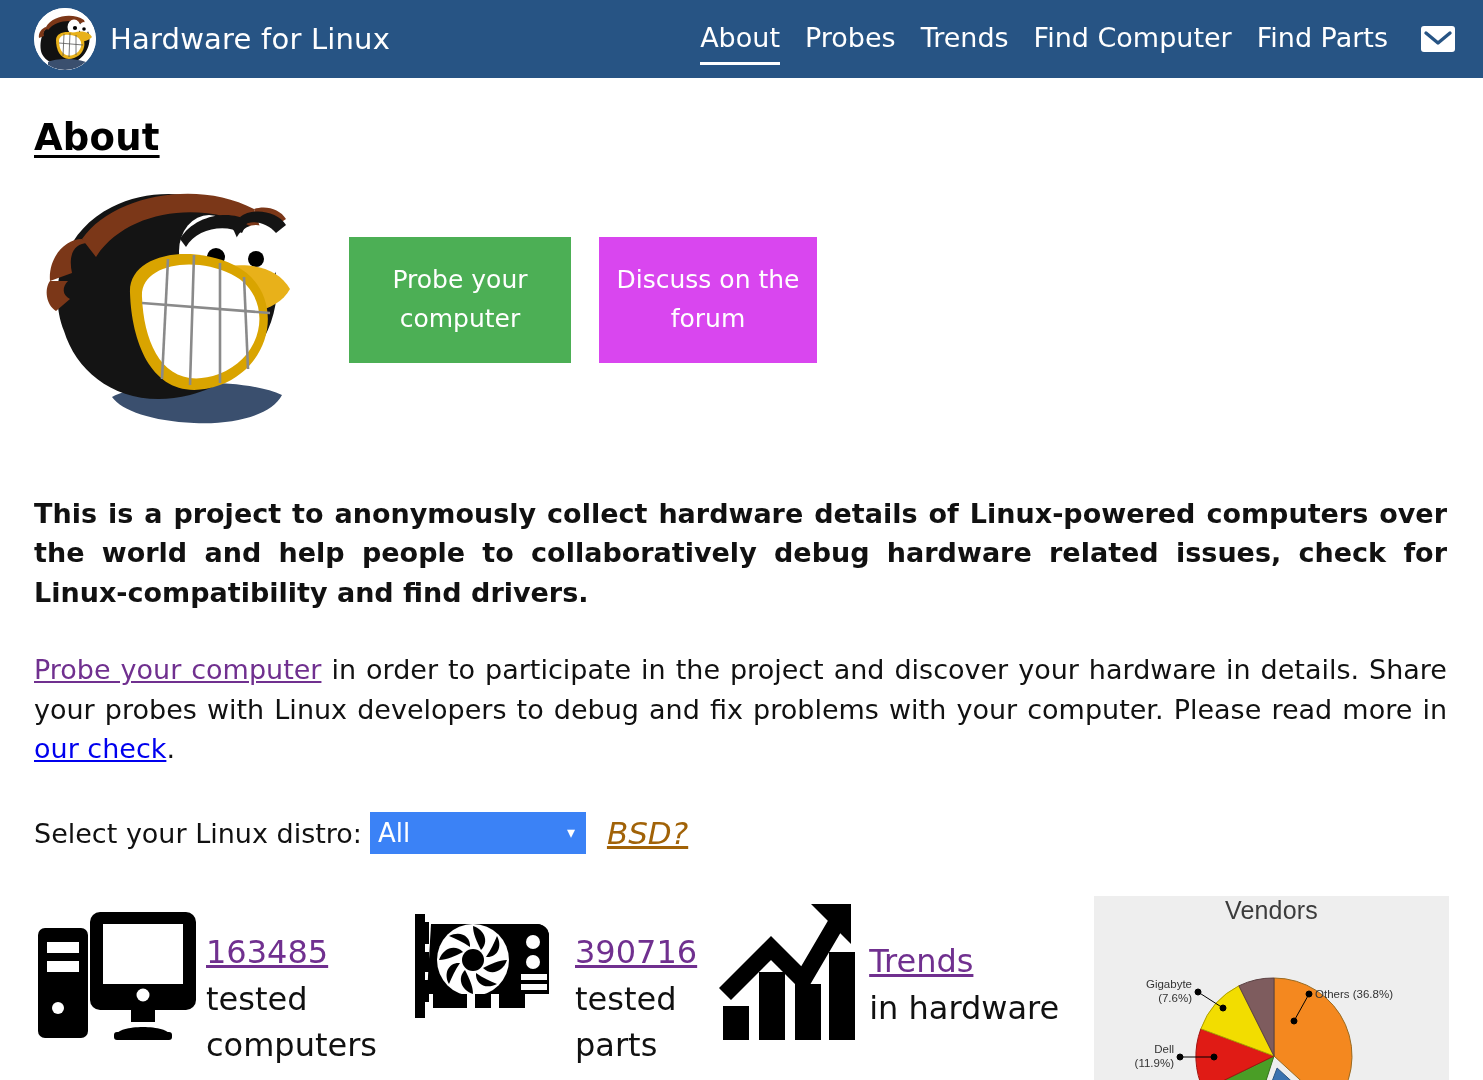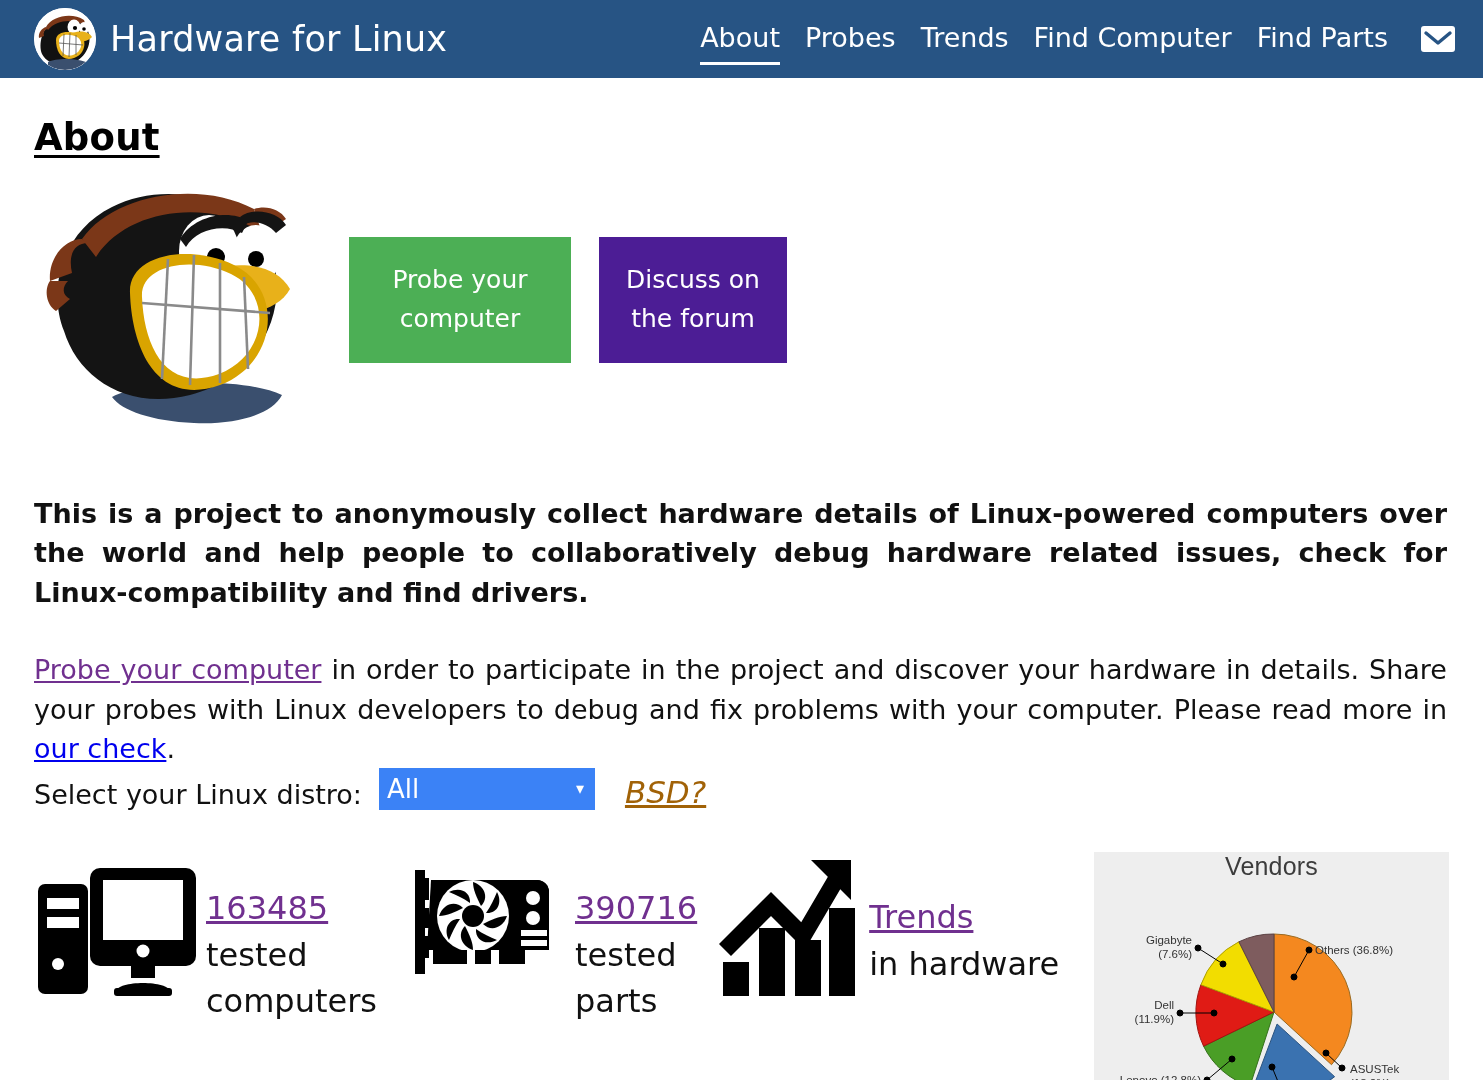--- a/index.html
+++ b/index.html
@@ -29,21 +29,21 @@
   .brand-logo {
     width: 62px; height: 62px;
     border-radius: 50%;
     background: #ffffff;
     overflow: hidden;
     flex: 0 0 auto;
     position: relative;
   }
   .brand-title {
     color: #ffffff;
-    font-size: 35px;
+    font-size: 29px;
     font-weight: 400;
     letter-spacing: 0.2px;
     white-space: nowrap;
   }
   .main-nav {
     margin-left: auto;
     display: flex;
     align-items: center;
     gap: 25px;
   }
@@ -114,22 +114,22 @@
     padding: 0 10px;
     display: flex;
     align-items: center;
     justify-content: center;
   }
   .btn-probe {
     width: 222px; height: 126px;
     background: #4caf55;
   }
   .btn-forum {
-    width: 188px; height: 126px;
-    background: #4c1d95;
+    width: 218px; height: 126px;
+    background: #d946ef;
   }
 
   
   .para {
     font-size: 27px;
     line-height: 1.46;
     color: #111;
     text-align: justify;
     margin: 0;
     max-width: 1413px;
@@ -141,24 +141,25 @@
     text-decoration: underline;
   }
   a.link-blue {
     color: #0000ee;
     text-decoration: underline;
   }
 
   
   .distro-row {
     display: flex;
-    align-items: flex-end;
+    align-items: center;
+    margin-top: 44px;
     font-size: 27px;
     color: #111;
-    gap: 9px;
+    gap: 0;
   }
   .distro-label { margin-right: 8px; }
   .distro-select {
     -webkit-appearance: none;
     appearance: none;
     background: #3b82f6;
     color: #ffffff;
     border: none;
     font-family: inherit;
     font-size: 26px;

